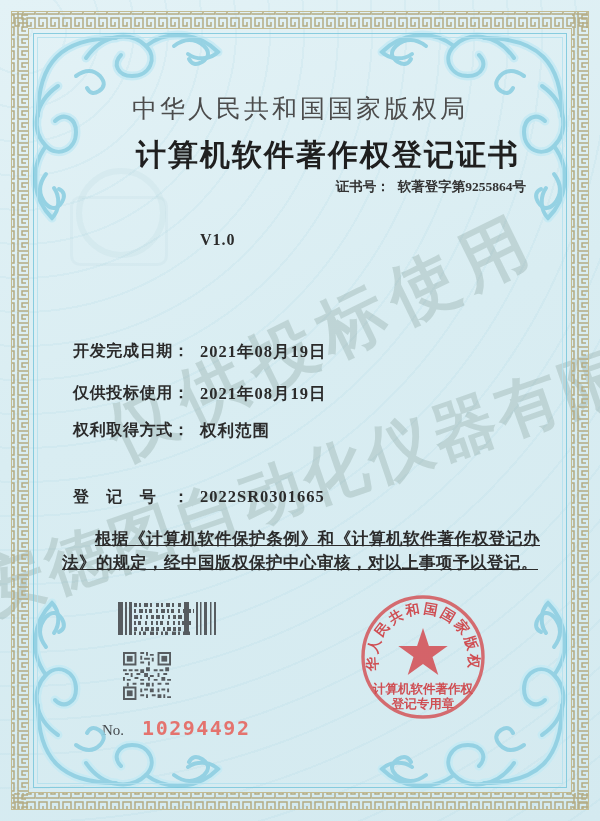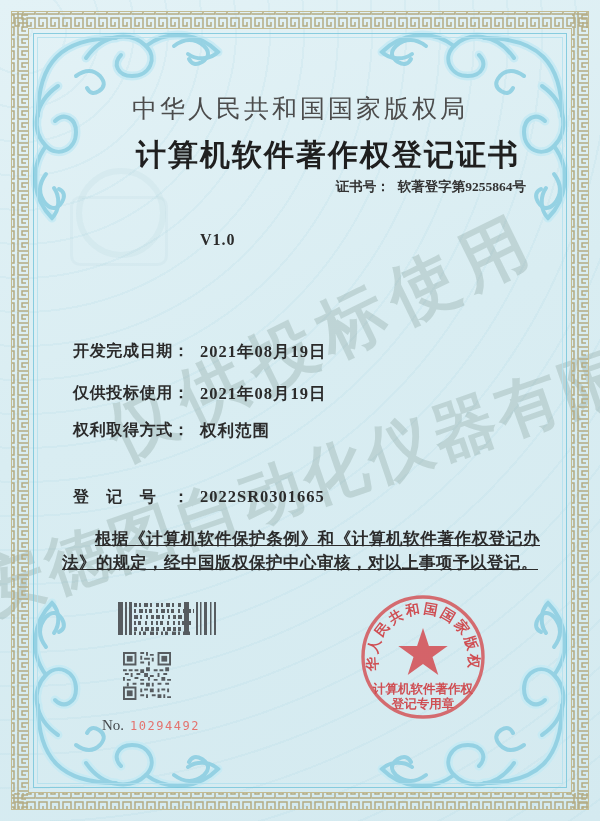--- a/index.html
+++ b/index.html
@@ -36,21 +36,21 @@
   .field-row .flabel{display:inline-block;width:116px;text-align:justify;text-align-last:justify;vertical-align:top;}
   .field-row .fvalue{display:inline-block;margin-left:11px;font-size:16.5px;letter-spacing:1px;vertical-align:top;}
   .fvalue2{position:absolute;left:200px;top:231px;z-index:3;font-size:16px;font-weight:bold;color:#2b2b2b;letter-spacing:1px;text-align:right;}
   
   .statement{position:absolute;left:62px;top:527px;width:478px;z-index:3;font-size:16.5px;font-weight:600;color:#2b2b2b;line-height:24px;text-align:justify;text-indent:2em;letter-spacing:.5px;text-decoration:underline;}
   
   .barcode{position:absolute;left:118px;top:602px;z-index:3;}
   .qrcode{position:absolute;left:123px;top:652px;z-index:3;}
   .serial{position:absolute;left:102px;top:716px;z-index:3;white-space:nowrap;}
   .serial .no{font-size:15px;color:#45494d;font-family:"Liberation Serif",serif;text-align:center;}
-  .serial .num{font-size:12px;letter-spacing:1.5px;color:#e4736e;font-family:"DejaVu Sans Mono","Liberation Mono",monospace;margin-left:6px;}
+  .serial .num{font-size:20px;letter-spacing:1.5px;color:#e4736e;font-family:"DejaVu Sans Mono","Liberation Mono",monospace;margin-left:18px;font-weight:bold;}
   
   .seal{position:absolute;left:358px;top:594px;z-index:4;opacity:.93;}
   .seal-date{position:absolute;left:366px;top:714px;z-index:4;font-size:17px;font-weight:bold;color:#161616;letter-spacing:.5px;}
 </style>
 </head>
 <body>
 
 <div class="page">
 
   <svg class="frame-svg" width="600" height="821">

